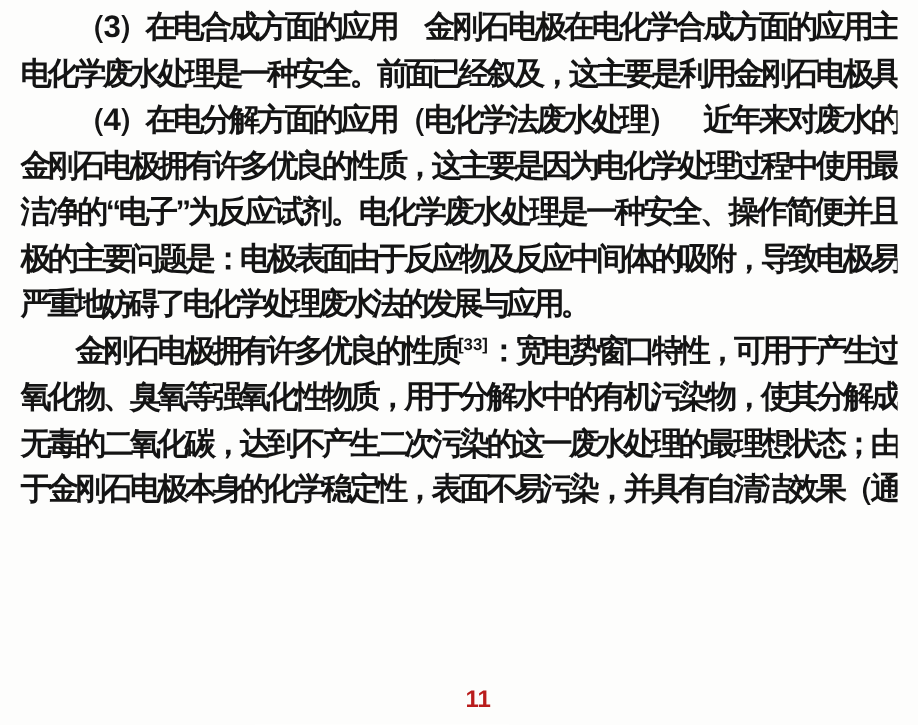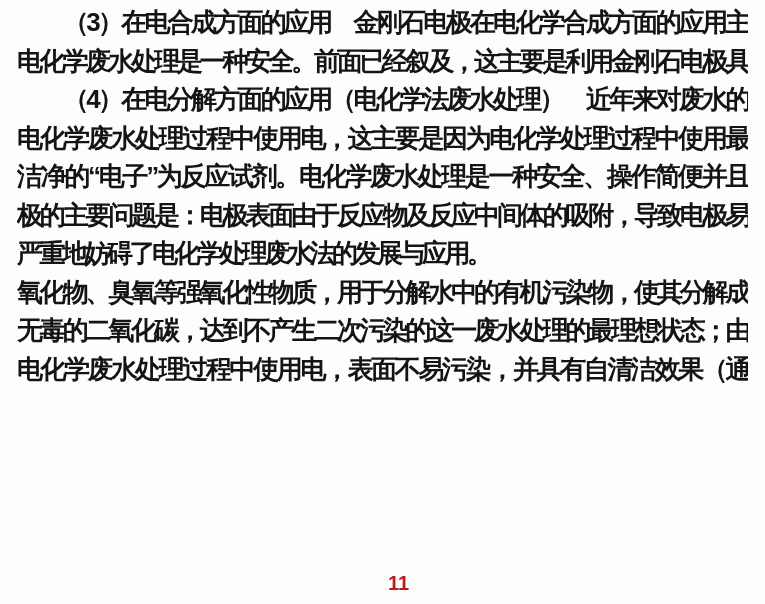--- a/index.html
+++ b/index.html
@@ -60,22 +60,25 @@
   }
 </style>
 </head>
 <body>
 
 <div class="page">
   <div class="text-block">
     <div class="line indent">（3）在电合成方面的应用　金刚石电极在电化学合成方面的应用主要</div>
     <div class="line">电化学废水处理是一种安全。前面已经叙及，这主要是利用金刚石电极具有</div>
     <div class="line indent">（4）在电分解方面的应用（电化学法废水处理）　近年来对废水的电</div>
-    <div class="line">电化学废水处理过程中使用电，这主要是因为电化学处理过程中使用最</div>
+    <div class="line">金刚石电极拥有许多优良的性质，这主要是因为电化学处理过程中使用最</div>
     <div class="line">洁净的“电子”为反应试剂。电化学废水处理是一种安全、操作简便并且</div>
     <div class="line">极的主要问题是：电极表面由于反应物及反应中间体的吸附，导致电极易</div>
     <div class="line para-end">严重地妨碍了电化学处理废水法的发展与应用。</div>
+    <div class="line indent">
+      <span>金刚石电极拥有许多优良的性质</span><span class="sup">[33]</span><span>：宽电势窗口特性，可用于产生过</span>
+    </div>
     <div class="line">氧化物、臭氧等强氧化性物质，用于分解水中的有机污染物，使其分解成</div>
     <div class="line">无毒的二氧化碳，达到不产生二次污染的这一废水处理的最理想状态；由</div>
-    <div class="line">电化学废水处理过程中使用电，表面不易污染，并具有自清洁效果（通</div>
+    <div class="line">于金刚石电极本身的化学稳定性，表面不易污染，并具有自清洁效果（通</div>
   </div>
   <div class="page-number">11</div>
 </div>
 
 </body></html>

